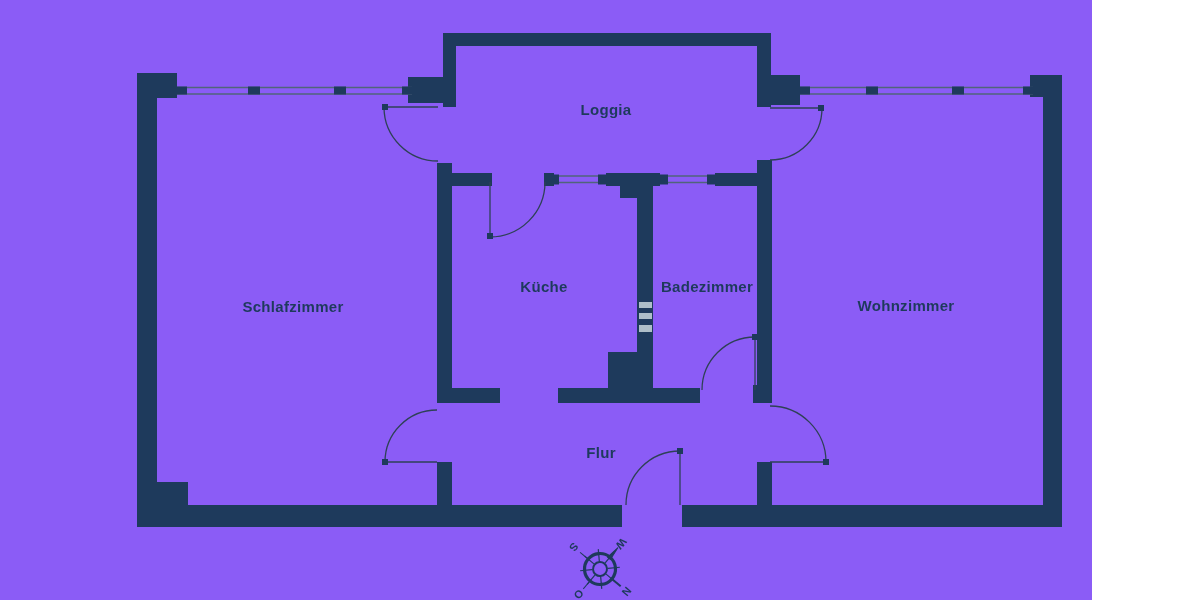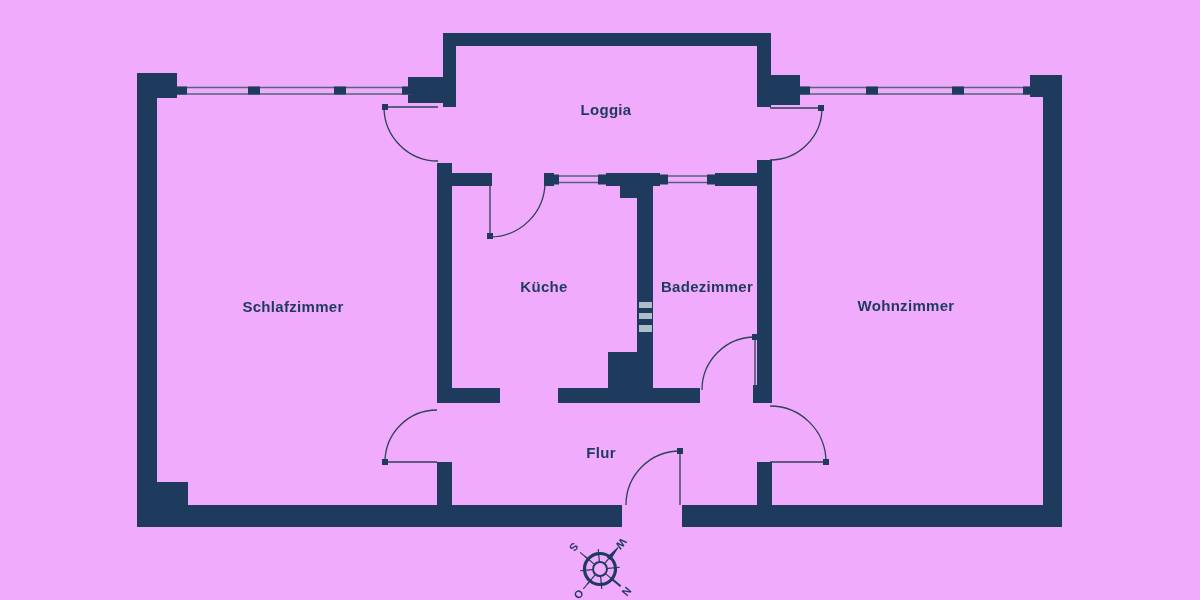--- a/index.html
+++ b/index.html
@@ -1,16 +1,16 @@
 <!DOCTYPE html>
 <html><head>
 <meta charset="utf-8">
 <style>
   html,body{margin:0;padding:0;background:#ffffff;}
-  .stage{width:1200px;height:600px;position:relative;background:#f0abfc;overflow:hidden;}
+  .stage{width:1092px;height:600px;position:relative;background:#8b5cf6;overflow:hidden;}
   svg{display:block;font-family:"Liberation Sans",sans-serif;}
   .room-label{font-size:15px;font-weight:600;fill:#1E3A5C;letter-spacing:.3px;text-anchor:middle;}
   .door-line{stroke:#2E4156;stroke-width:1.3;fill:none;}
   .win-line{stroke:#51647A;stroke-width:1.5;}
   .compass-ring{fill:none;stroke:#1E3A5C;}
   .compass-spoke{stroke:#1E3A5C;stroke-width:1.2;}
   .compass-pointer{stroke:#1E3A5C;fill:#1E3A5C;}
   .compass-letter{font-size:11px;font-weight:700;fill:#1E3A5C;text-anchor:middle;}
 </style>
 </head>

